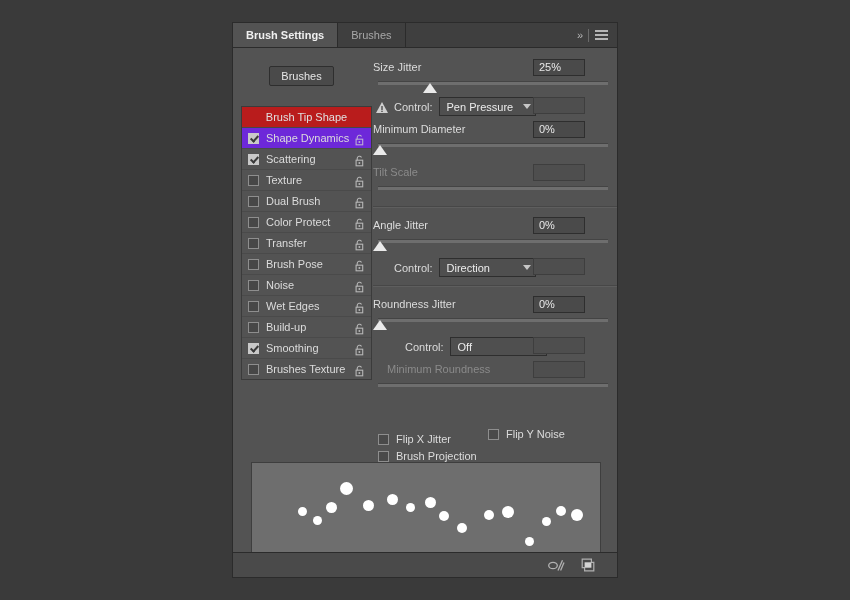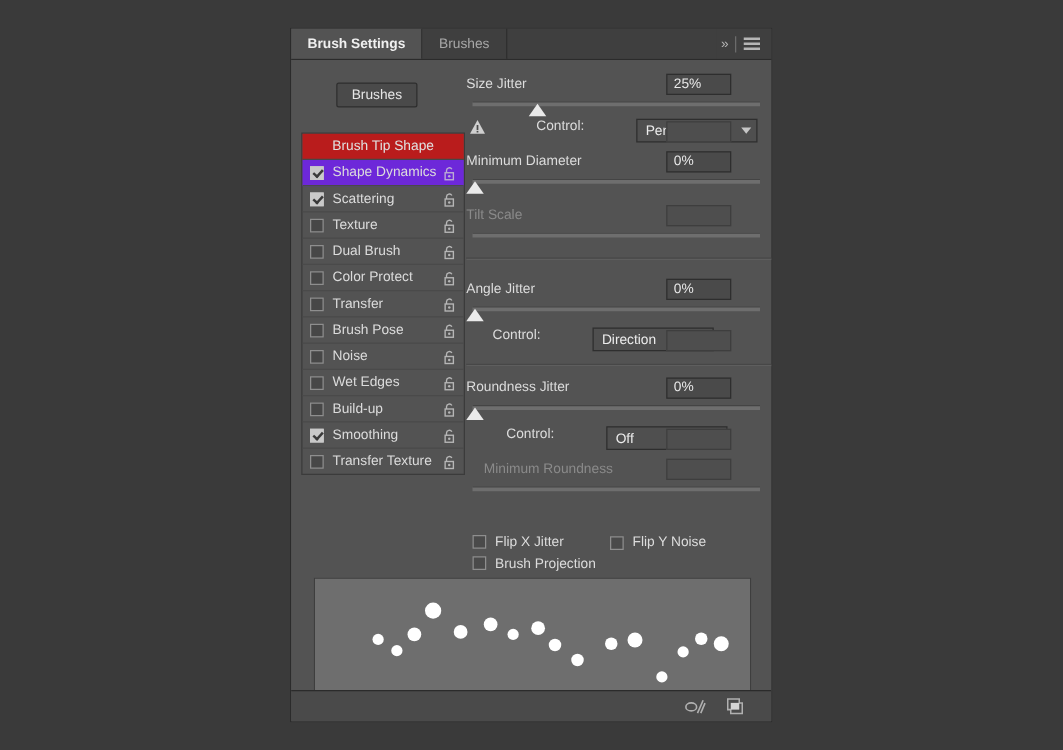--- a/index.html
+++ b/index.html
@@ -210,21 +210,21 @@
     border-left: 7px solid transparent;
     border-right: 7px solid transparent;
     border-bottom: 10px solid #eaeaea;
     cursor: pointer;
   }
 
   
   .ctrl-row {
     position: relative;
     height: 23px;
-    display: flex; align-items: flex-start; gap: 35px;
+    display: flex; align-items: center;
   }
   .warn-icon { width: 14px; height: 13px; margin-right: 5px; }
   .ctrl-text { font-size: 11px; color: #dcdcdc; margin-right: 6px; }
   .select {
     width: 97px; height: 19px;
     background: #4f4f4f;
     border: 1px solid #2e2e2e;
     box-sizing: border-box;
     display: flex; align-items: center;
     padding: 0 4px 0 7px;
@@ -238,21 +238,21 @@
     border-right: 4px solid transparent;
     border-top: 5px solid #c6c6c6;
   }
 
   
   #flipgroup {
     position: absolute;
     left: 145px; top: 380px;
     width: 230px;
   }
-  .fl-row { display: flex; align-items: flex-start; height: 17px; }
+  .fl-row { display: flex; align-items: flex-end; height: 17px; }
   .fl-cb {
     width: 11px; height: 11px;
     border: 1px solid #8e8e8e;
     background: #4a4a4a;
     box-sizing: border-box;
     margin-right: 7px;
   }
   .fl-label { font-size: 11px; color: #dcdcdc; white-space: nowrap; }
   .fl-col2 { position: absolute; left: 110px; top: 0; display: flex; align-items: center; }
 
@@ -448,21 +448,21 @@
           <svg viewBox="0 0 11 12" width="11" height="12">
               <path d="M3.2 5.2V3.4a2.3 2.3 0 0 1 4.3-1" fill="none" stroke="#d2d2d2" stroke-width="1.1"></path>
               <rect x="2.1" y="5.2" width="6.6" height="5.6" fill="none" stroke="#d2d2d2" stroke-width="1.1"></rect>
               <circle cx="5.4" cy="8" r="1" fill="#d2d2d2"></circle>
             </svg>
         </span>
       </div>
 
       <div class="opt-row" style="border-bottom:none">
         <span class="opt-cb"></span>
-        <span class="opt-label">Transfer Texture</span>
+        <span class="opt-label">Brushes Texture</span>
         <span class="lock-icon">
           <svg viewBox="0 0 11 12" width="11" height="12">
               <path d="M3.2 5.2V3.4a2.3 2.3 0 0 1 4.3-1" fill="none" stroke="#d2d2d2" stroke-width="1.1"></path>
               <rect x="2.1" y="5.2" width="6.6" height="5.6" fill="none" stroke="#d2d2d2" stroke-width="1.1"></rect>
               <circle cx="5.4" cy="8" r="1" fill="#d2d2d2"></circle>
             </svg>
         </span>
       </div>
     </div>
 
@@ -507,21 +507,21 @@
           <span class="clabel dim">Tilt Scale</span>
           <span class="numbox empty"></span>
         </div>
         <div class="slider">
           <div class="track"></div>
         </div>
       </div>
 
       <div class="sec-div" style="margin-top:6px"></div>
 
-      <div class="section" style="margin-top:12px">
+      <div class="section" style="margin-top:6px">
         <div class="crow">
           <span class="clabel">Angle Jitter</span>
           <span class="numbox">0%</span>
         </div>
         <div class="slider">
           <div class="track"></div>
           <div class="thumb" style="left:0px"></div>
         </div>
         <div class="ctrl-row" style="padding-left:21px; margin-top:3px">
           <span class="ctrl-text">Control:</span>

